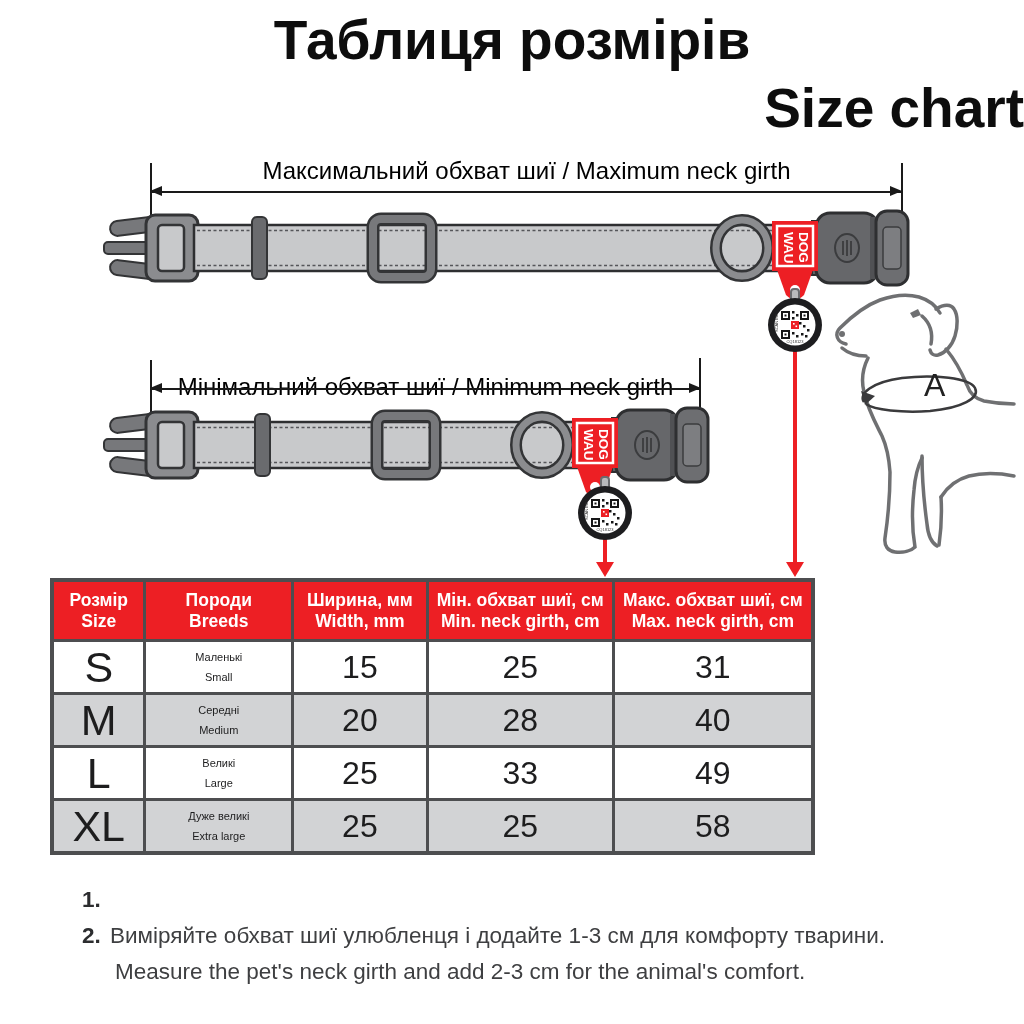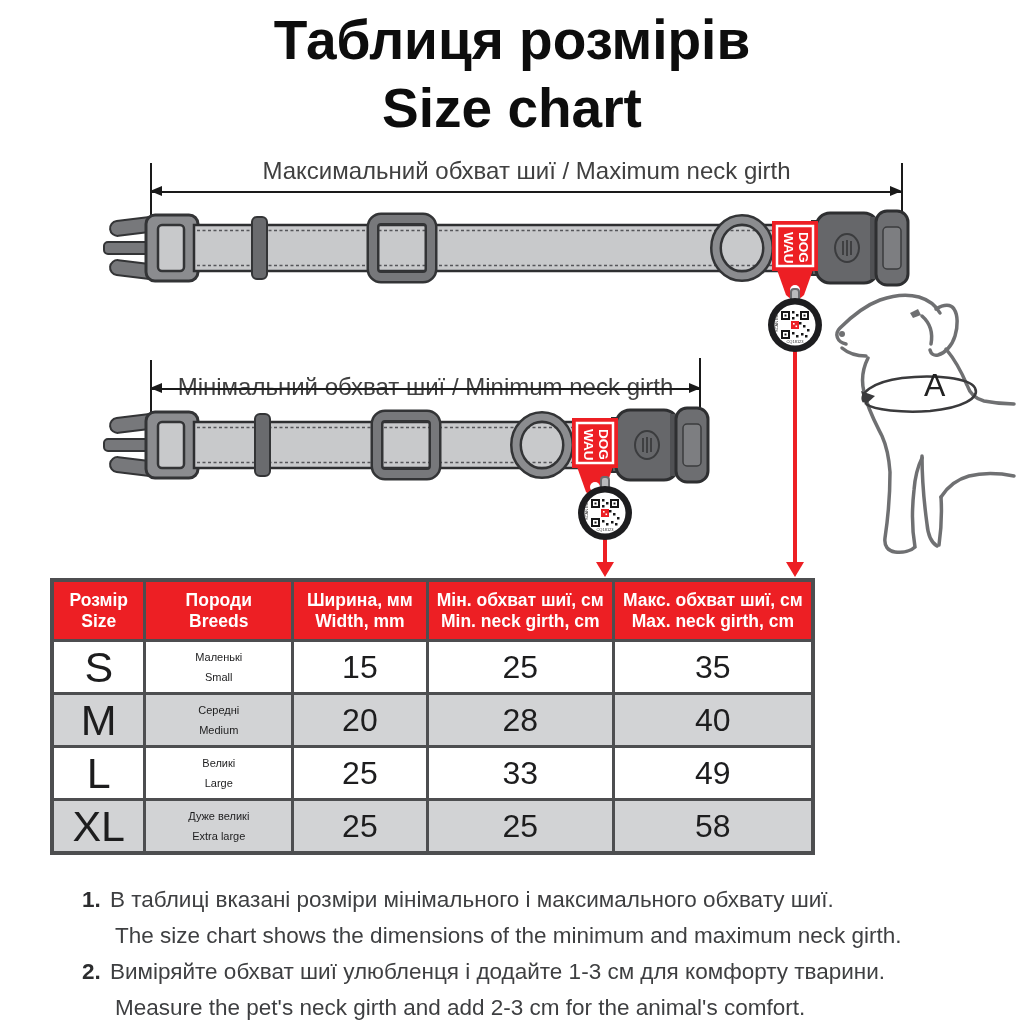--- a/index.html
+++ b/index.html
@@ -3,24 +3,24 @@
 <meta charset="utf-8">
 <style>
   html,body{margin:0;padding:0;background:#fff;width:1024px;height:1024px;overflow:hidden;
     font-family:"Liberation Sans","DejaVu Sans",sans-serif;}
   #page{position:relative;width:815px;height:1024px;background:#fff;}
 
   
   .title{position:absolute;left:0;width:1024px;text-align:center;font-weight:800;
     font-size:55px;color:#0d0d0d;letter-spacing:0px;}
   .title.l1{top:8px;}
-  .title.l2{top:76px;}
-
-  
-  .dim-label{position:absolute;text-align:center;font-size:24px;font-weight:500;color:#404040;white-space:nowrap;}
+  .title.l2{top:76px;text-align:right;}
+
+  
+  .dim-label{position:absolute;text-align:center;font-size:24px;font-weight:500;color:#000000;white-space:nowrap;}
   .harrow{position:absolute;height:0;border-top:2.5px solid #1a1a1a;}
   .harrow::before{content:"";position:absolute;left:-1px;top:-7px;width:0;height:0;
     border-top:5.5px solid transparent;border-bottom:5.5px solid transparent;border-right:12px solid #1a1a1a;}
   .harrow::after{content:"";position:absolute;right:-1px;top:-7px;width:0;height:0;
     border-top:5.5px solid transparent;border-bottom:5.5px solid transparent;border-left:12px solid #1a1a1a;}
   .tick{position:absolute;width:2px;background:#1a1a1a;}
 
   svg{overflow:visible;display:block;}
   .abs{position:absolute;}
 
@@ -229,21 +229,21 @@
       <th><span>Породи</span><br><span>Breeds</span></th>
       <th><span>Ширина, мм</span><br><span>Width, mm</span></th>
       <th><span>Мін. обхват шиї, см</span><br><span>Min. neck girth, cm</span></th>
       <th><span>Макс. обхват шиї, см</span><br><span>Max. neck girth, cm</span></th>
     </tr>
     <tr>
       <td class="size-letter">S</td>
       <td class="breeds"><span>Маленькі</span><br><span>Small</span></td>
       <td class="num">15</td>
       <td class="num">25</td>
-      <td class="num">35</td>
+      <td class="num">31</td>
     </tr>
     <tr class="alt">
       <td class="size-letter">M</td>
       <td class="breeds"><span>Середні</span><br><span>Medium</span></td>
       <td class="num">20</td>
       <td class="num">28</td>
       <td class="num">40</td>
     </tr>
     <tr>
       <td class="size-letter">L</td>
@@ -258,24 +258,20 @@
       <td class="num">25</td>
       <td class="num">25</td>
       <td class="num">58</td>
     </tr>
   </tbody>
     </table>
 
   <div class="notes">
     <div class="note">
       <span class="n">1.</span>
-      <span class="t">
-        <span>В таблиці вказані розміри мінімального і максимального обхвату шиї.</span>
-        <em>The size chart shows the dimensions of the minimum and maximum neck girth.</em>
-      </span>
     </div>
     <div class="note">
       <span class="n">2.</span>
       <span class="t">
         <span>Виміряйте обхват шиї улюбленця і додайте 1-3 см для комфорту тварини.</span>
         <em>Measure the pet's neck girth and add 2-3 cm for the animal's comfort.</em>
       </span>
     </div>
   </div>
 

